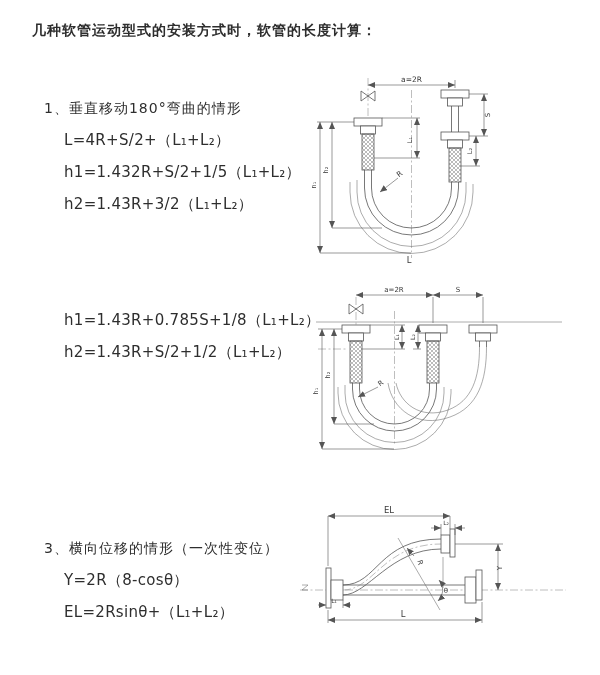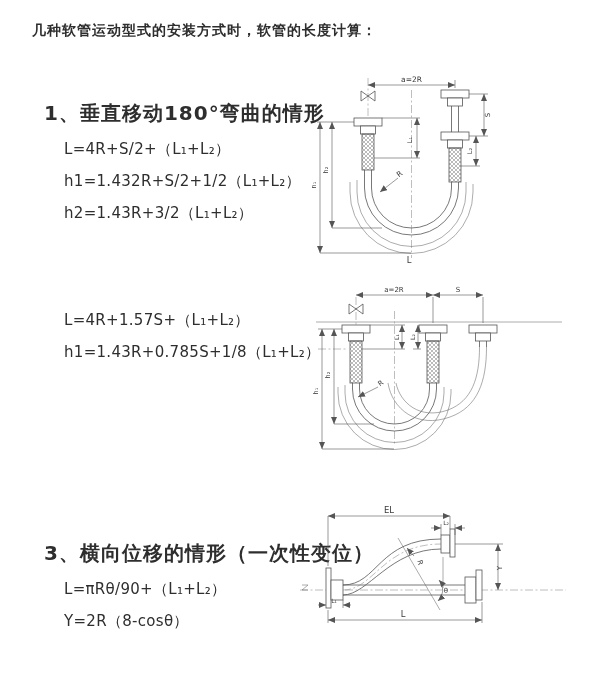--- a/index.html
+++ b/index.html
@@ -6,21 +6,21 @@
   .page{
     position:relative; width:584px; height:675px; background:#ffffff;
     font-family:"DejaVu Sans","Liberation Sans",sans-serif;
     color:#333; overflow:hidden;
   }
   .title{
     position:absolute; left:32px; top:22px;
     font-size:14px; font-weight:bold; letter-spacing:1px; color:#2e2e2e;
   }
   .section{ position:absolute; left:44px; }
-  .sec-heading{ font-size:20px; font-weight:bold; letter-spacing:1px; color:#2e2e2e; }
+  .sec-heading{ font-size:14px; font-weight:normal; letter-spacing:1px; color:#2e2e2e; }
   .formula{ margin:13px 0 0 20px; font-size:15px; color:#2e2e2e; letter-spacing:0.3px; }
   #sec1{ top:100px; } #sec2{ top:298px; } #sec3{ top:540px; }
   .diag{ position:absolute; }
   #d1{ left:312px; top:70px; } #d2{ left:312px; top:283px; } #d3{ left:298px; top:498px; }
   svg text{ font-family:"DejaVu Sans","Liberation Sans",sans-serif; fill:#3a3a3a; }
   .ln{ stroke:#555; stroke-width:0.8; fill:none; }
   .thin{ stroke:#666; stroke-width:0.55; fill:none; }
   .dim{ stroke:#555; stroke-width:0.6; fill:none; }
   .cl{ stroke:#888; stroke-width:0.55; fill:none; stroke-dasharray:8 2.5 2 2.5; }
   .fit{ stroke:#555; stroke-width:0.8; fill:#fff; }
@@ -28,33 +28,33 @@
 </head>
 <body>
 
 <div class="page">
 
   <div class="title">几种软管运动型式的安装方式时，软管的长度计算：</div>
 
   <div class="section" id="sec1">
     <div class="sec-heading">1、垂直移动180°弯曲的情形</div>
     <div class="formula">L=4R+S/2+（L₁+L₂）</div>
-    <div class="formula">h1=1.432R+S/2+1/2（L₁+L₂）</div>
+    <div class="formula">h1=1.432R+S/2+1/5（L₁+L₂）</div>
     <div class="formula">h2=1.43R+3/2（L₁+L₂）</div>
   </div>
 
   <div class="section" id="sec2">
-    <div class="formula">L=4R+1.57S+（L₁+L₂）</div>
     <div class="formula">h1=1.43R+0.785S+1/8（L₁+L₂）</div>
+    <div class="formula">h2=1.43R+S/2+1/2（L₁+L₂）</div>
   </div>
 
   <div class="section" id="sec3">
     <div class="sec-heading">3、横向位移的情形（一次性变位）</div>
-    <div class="formula">L=πRθ/90+（L₁+L₂）</div>
     <div class="formula">Y=2R（8-cosθ）</div>
+    <div class="formula">EL=2Rsinθ+（L₁+L₂）</div>
   </div>
 
   <svg id="d1" class="diag" width="288" height="196" viewBox="0 0 288 196">
     <defs>
       <pattern id="h1p" width="4" height="4" patternUnits="userSpaceOnUse">
         <path d="M0,0 L4,4 M4,0 L0,4" stroke="#777" stroke-width="0.5"></path>
       </pattern>
       <marker id="aE1" markerWidth="9" markerHeight="8" refX="7" refY="3" orient="auto" markerUnits="userSpaceOnUse">
         <path d="M0,0 L7,3 L0,6 z" fill="#555"></path>
       </marker>

